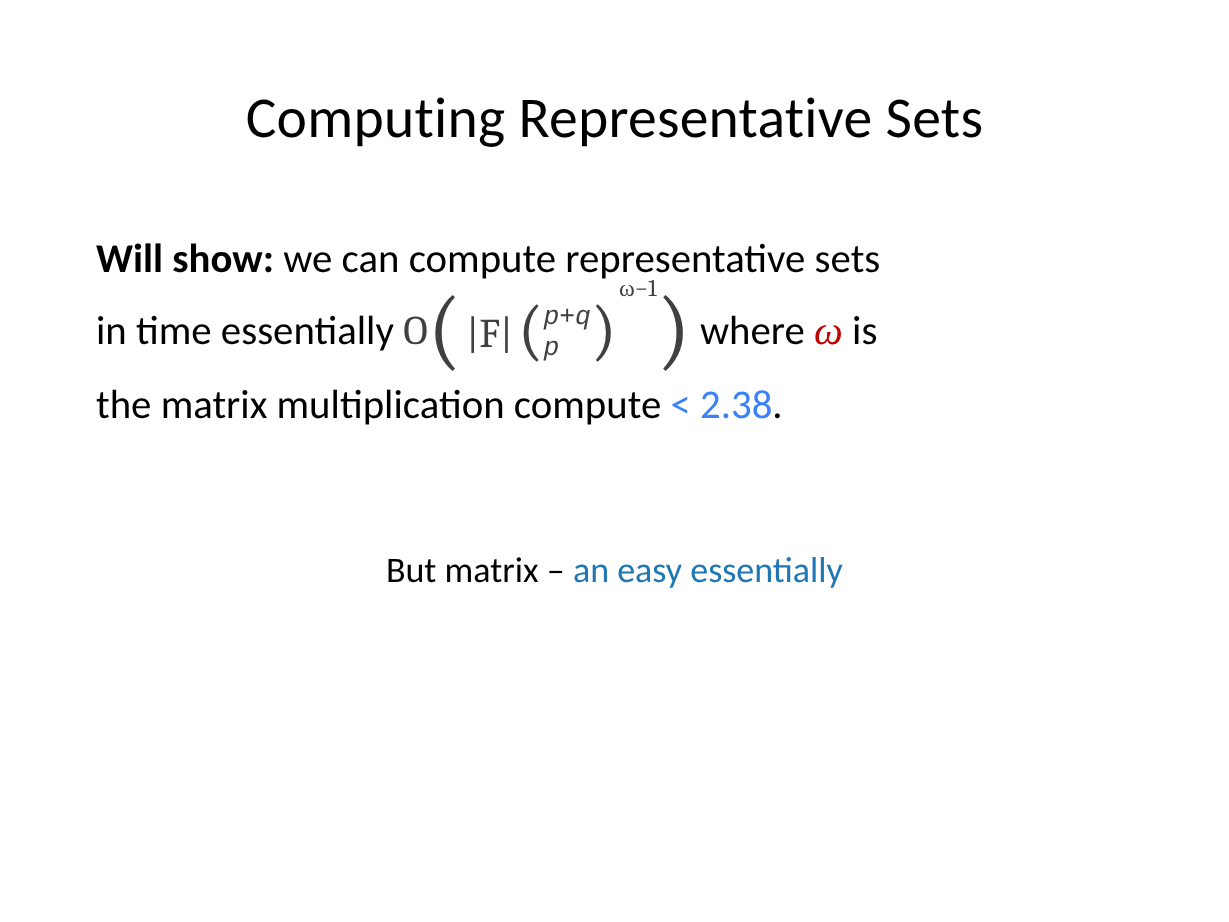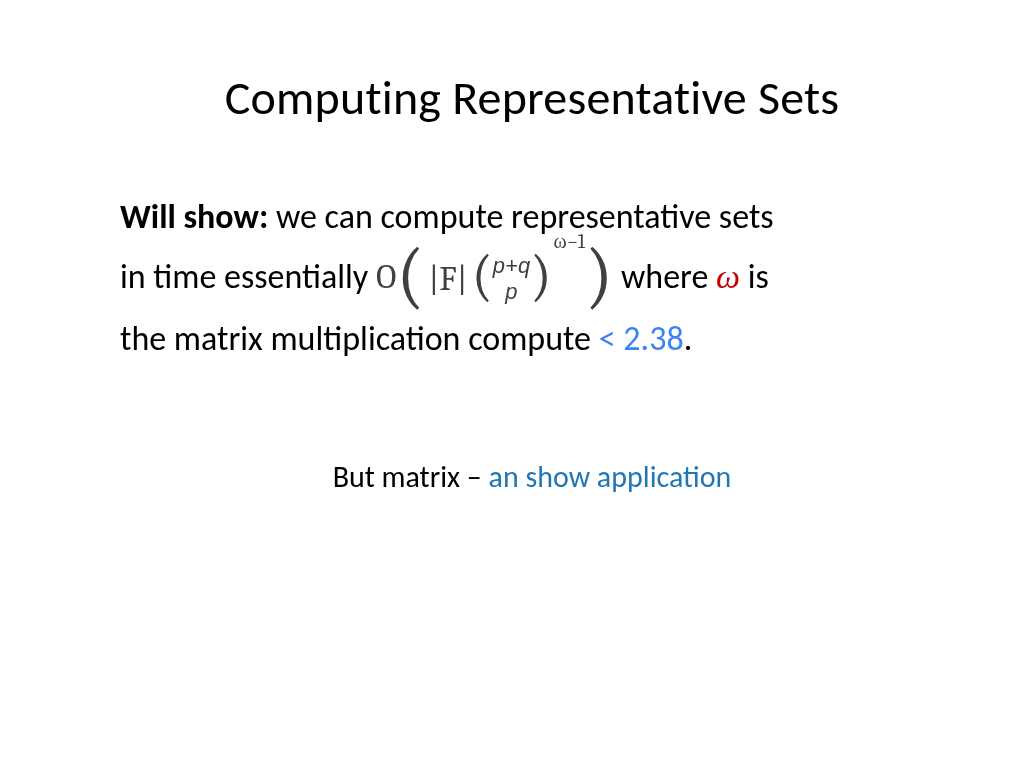--- a/index.html
+++ b/index.html
@@ -10,21 +10,21 @@
     background: #ffffff;
     font-family: Calibri, "Segoe UI", Arial, sans-serif;
     color: #000;
     overflow: hidden;
   }
   .slide {
     width: 1024px;
     height: 768px;
     position: relative;
     box-sizing: border-box;
-    padding: 50px 80px 0 120px;
+    padding: 50px 80px 0 80px;
   }
   .title {
     font-size: 48px;
     font-weight: 400;
     text-align: center;
     margin: 18px 0 60px 0;
     color: #000;
     letter-spacing: 0.2px;
   }
   .body-text {
@@ -74,23 +74,22 @@
     display: inline-block;
     vertical-align: middle;
     line-height: 0.8;
     position: relative;
     top: -3px;
     font-weight: 300;
   }
   .binom {
     display: inline-block;
     vertical-align: middle;
-    text-align: center;
     line-height: 1;
-    font-family: Liberation Sans, sans-serif;
+    font-family: Liberation Mono, monospace;
   }
   .binom .top {
     font-size: 22px;
     display: block;
     font-style: italic;
   }
   .binom .bot {
     font-size: 22px;
     display: block;
     font-style: italic;
@@ -127,16 +126,16 @@
 
   <div class="title">Computing Representative Sets</div>
 
   <div class="body-text">
     <b>Will show:</b><span> we can compute representative sets</span><br>
     <span>in time essentially </span><span class="formula"><span class="big-o">O</span><span class="paren-big">(</span><span class="abs-f">|F|</span><span class="binom-paren">(</span><span class="binom"><span class="top">p+q</span><span class="bot">p</span></span><span class="binom-paren">)</span><span class="sup-exp">ω−1</span><span class="paren-big">)</span></span><span> where </span><span class="omega-it">ω</span><span> is</span><br>
     <span>the matrix multiplication compute </span><span class="math-red">&lt; 2.38</span><span>.</span>
   </div>
 
   <div class="subtitle">
-    <span>But matrix – </span><span class="blue-accent">an show application</span>
+    <span>But matrix – </span><span class="blue-accent">an easy essentially</span>
   </div>
 
 </div>
 
 </body></html>

